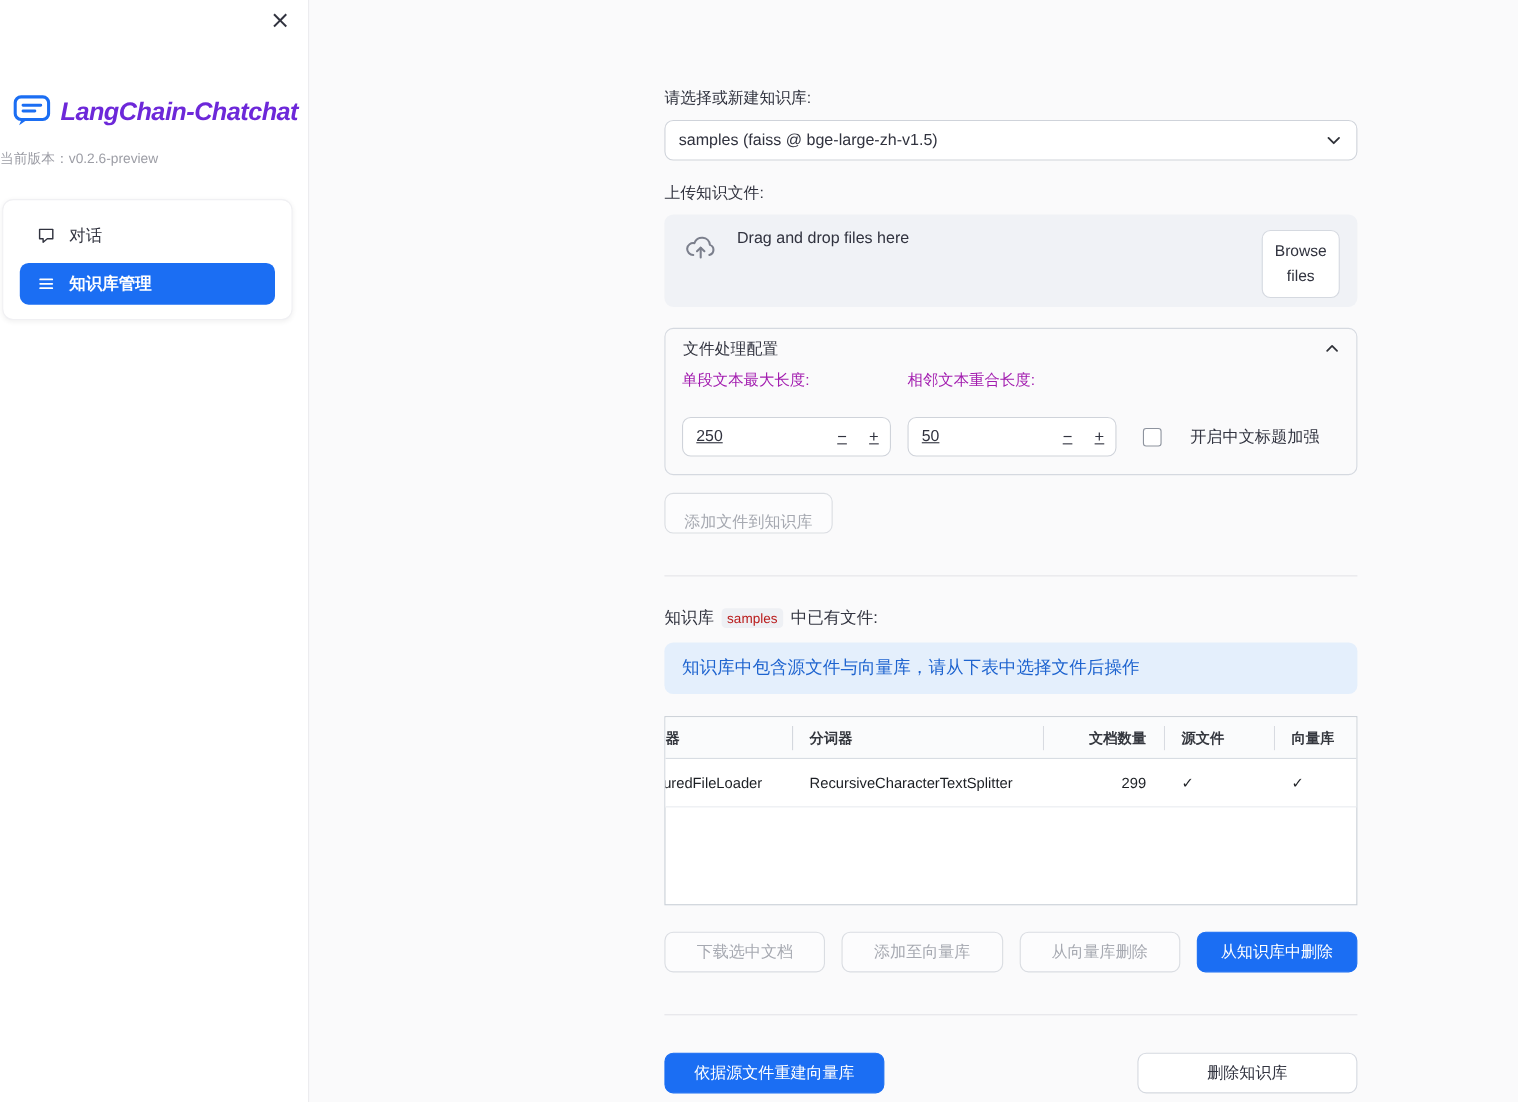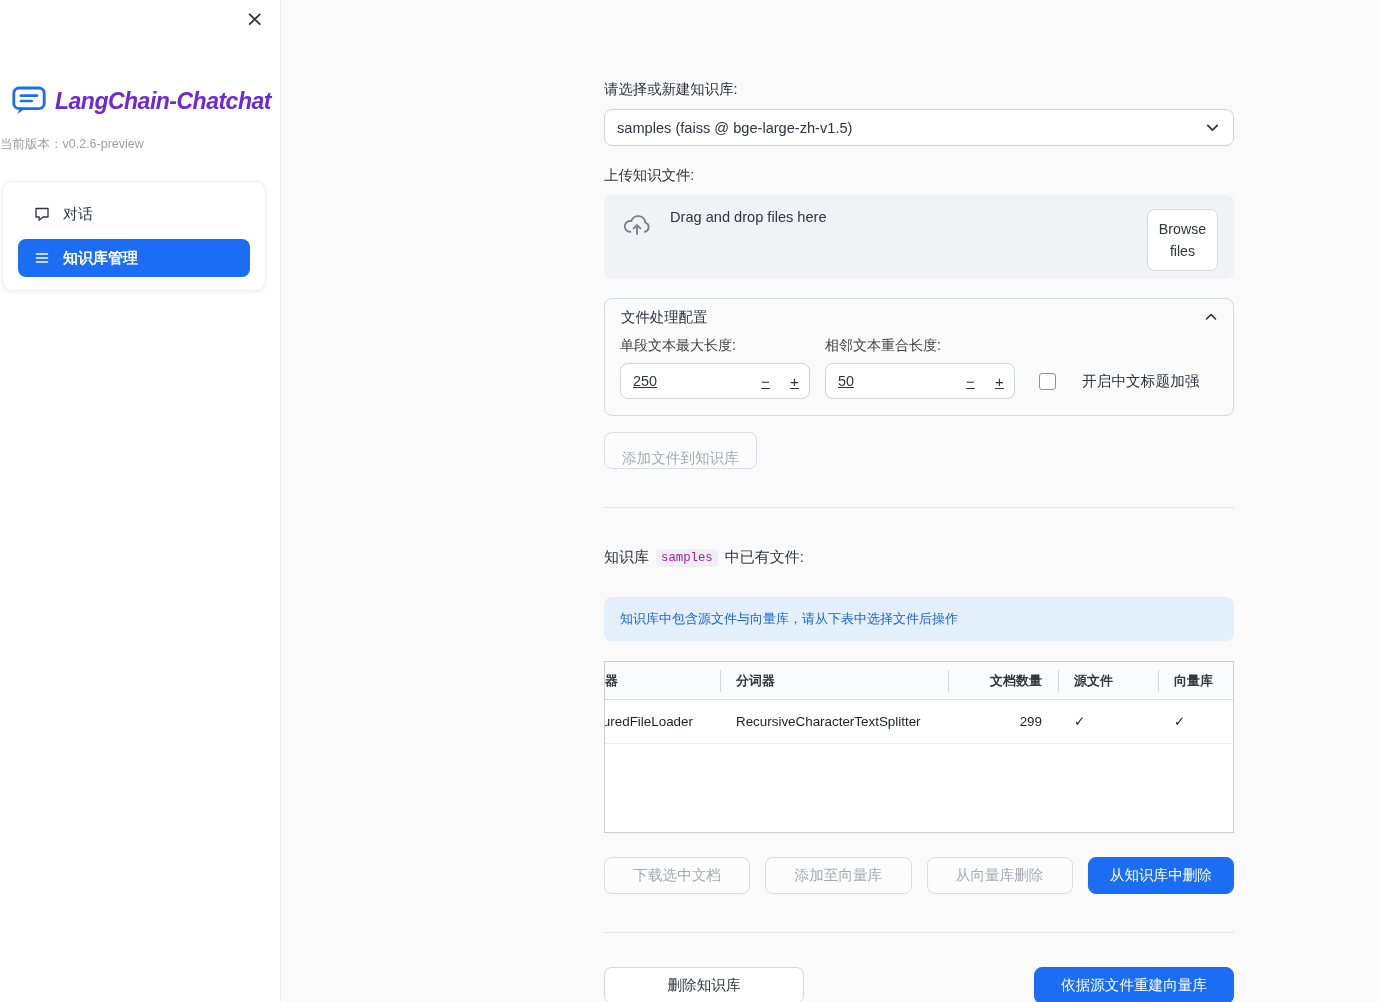--- a/index.html
+++ b/index.html
@@ -80,21 +80,21 @@
 
   .expander {
     margin-top: 19px; border: 1px solid #d5d9e0; border-radius: 8px; background: transparent;
   }
   .exp-header {
     height: 36px; display: flex; align-items: center; justify-content: space-between;
     padding: 0 14px 0 16px; font-size: 14.4px; cursor: pointer;
   }
   .exp-body { display: flex; align-items: flex-end; padding: 2px 15px 16px 15px; }
   .num-group { width: 190px; margin-right: 15px; }
-  .num-label { font-size: 14px; color: #404040; margin-bottom: 8px; white-space: nowrap; }
+  .num-label { font-size: 14px; color: #a21caf; margin-bottom: 24px; white-space: nowrap; }
   .numinput {
     height: 36px; background: #fff; border: 1px solid #cfd3da; border-radius: 8px;
     display: flex; align-items: center; overflow: hidden; text-decoration: underline;
   }
   .num-val { flex: 1; padding-left: 12px; font-size: 14.4px; }
   .step-btn {
     width: 29px; height: 100%; background: none; border: none;
     font-size: 15px; color: #31333f; cursor: pointer; font-family: inherit;
   }
   .checkbox-wrap {
@@ -112,29 +112,29 @@
   }
   .btn.secondary { background: #fff; border: 1px solid #d5d9e0; color: #31333f; }
   .btn.disabled { background: #fcfcfd; border: 1px solid #dadde2; color: #a6a9b1; cursor: default; }
   .btn.primary { background: #1b6ef3; border: 1px solid #1b6ef3; color: #fff; }
   .add-btn { margin-top: 16px; padding: 16px 17px; }
 
   hr.divider { border: none; border-top: 1px solid #e4e4e8; }
   .hr1 { margin-top: 38px; }
   .hr2 { margin-top: 38px; }
 
-  .files-line { margin-top: 40px; font-size: 15px; display: flex; align-items: center; gap: 7px; }
+  .files-line { margin-top: 28px; font-size: 15px; display: flex; align-items: center; gap: 7px; }
   .code-chip {
-    font-family: Liberation Mono, monospace; font-size: 12.3px; color: #a21caf;
+    font-family: Liberation Sans, sans-serif; font-size: 12.3px; color: #b91c1c;
     background: #eef0f4; border-radius: 4px; padding: 2px 5px;
   }
 
   .info-box {
-    margin-top: 30px; background: #e4effc; border-radius: 8px;
-    padding: 13px 16px; font-size: 13px; color: #1d63cf;
+    margin-top: 13px; background: #e4effc; border-radius: 8px;
+    padding: 13px 16px; font-size: 16px; color: #1d63cf;
   }
 
   
   .grid {
     margin-top: 20px; border: 1px solid #c9cfd6; background: #fff;
     height: 172px; overflow: hidden;
   }
   .grid-inner { width: 698px; margin-left: -68px; }
   .g-header { display: flex; height: 38px; background: #fafbfc; border-bottom: 1px solid #d8dde3; }
   .g-row { display: flex; height: 44px; border-bottom: 1px solid #e8ebef; background: #fff; }
@@ -298,19 +298,19 @@
       <div class="btn-row">
         <button class="btn disabled">下载选中文档</button>
         <button class="btn disabled">添加至向量库</button>
         <button class="btn disabled">从向量库删除</button>
         <button class="btn primary">从知识库中删除</button>
       </div>
 
       <hr class="divider hr2">
 
       <div class="bottom-row">
+        <button class="btn primary">依据源文件重建向量库</button>
         <button class="btn secondary">删除知识库</button>
-        <button class="btn primary">依据源文件重建向量库</button>
       </div>
 
     </div>
   </main>
 </div>
 
 </body></html>

